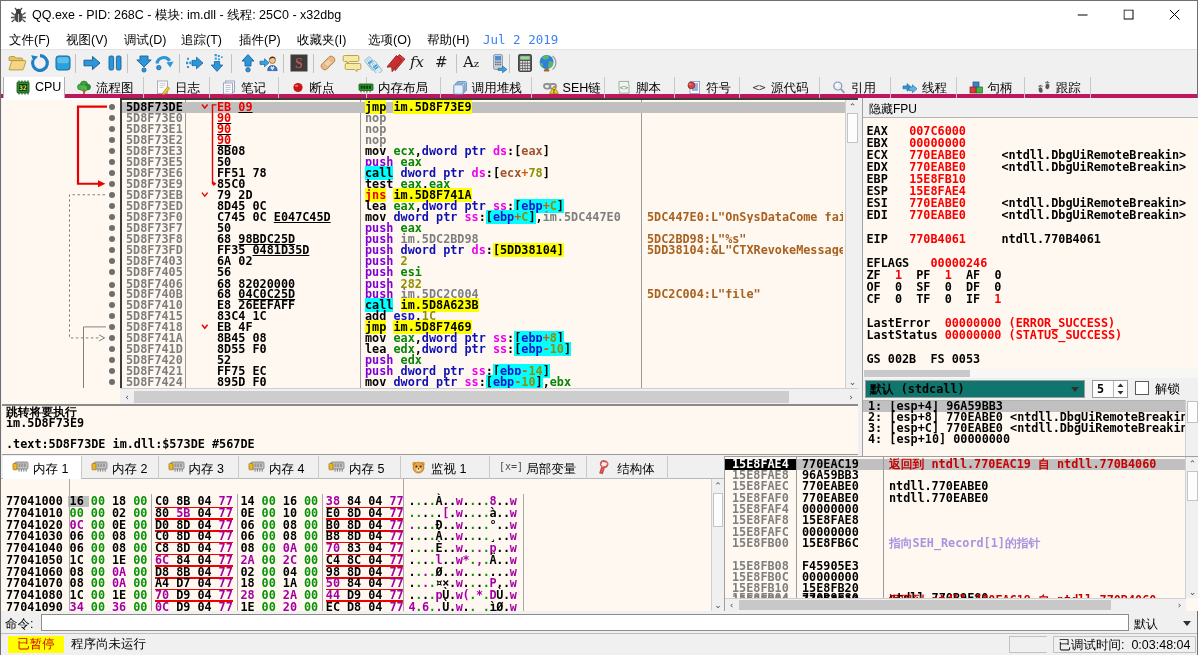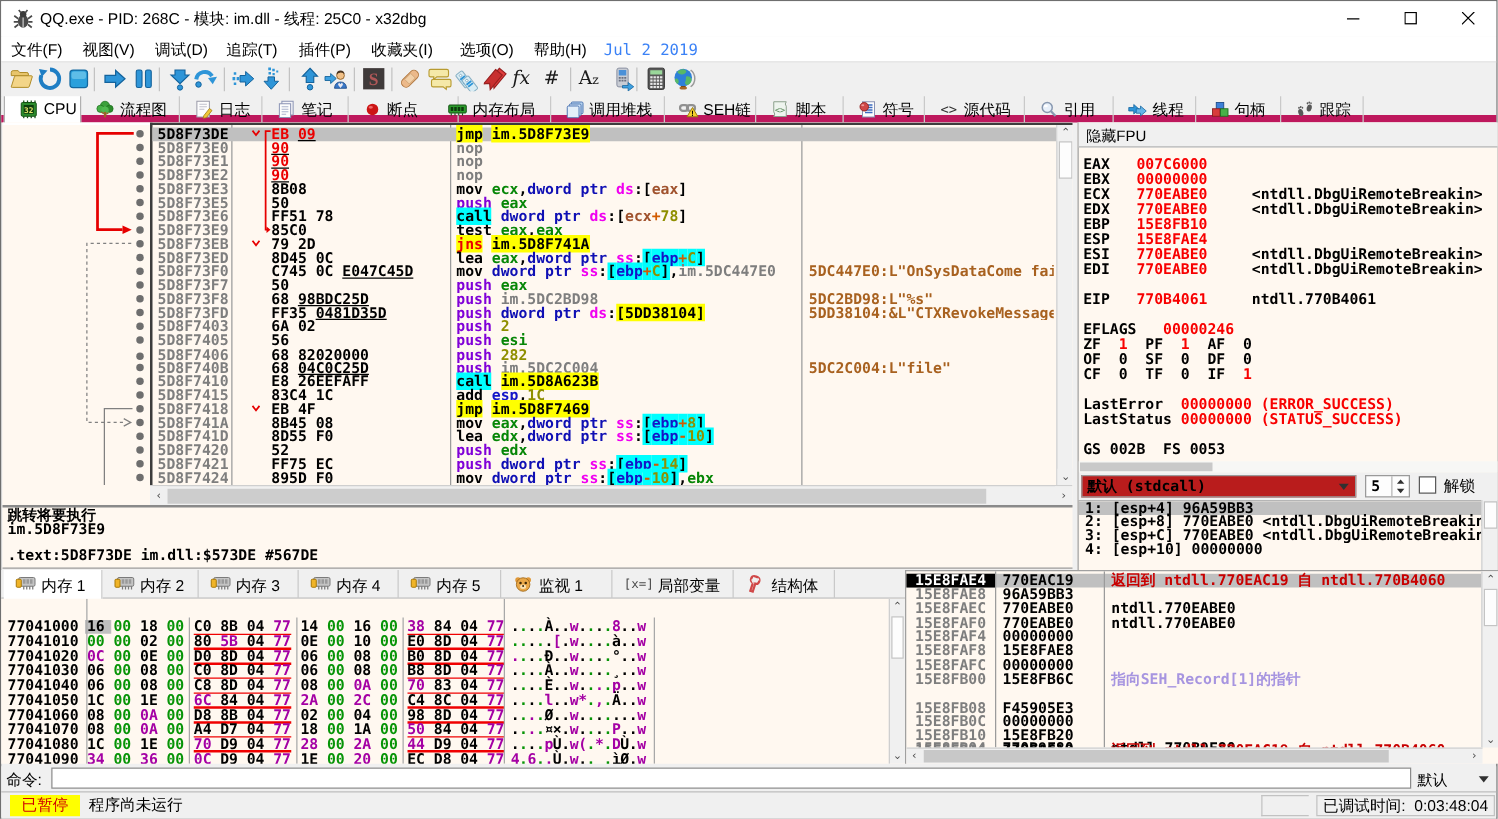--- a/index.html
+++ b/index.html
@@ -22,21 +22,21 @@
              font-family:"DejaVu Sans Mono", monospace;}
   
   #toolbar{position:absolute;left:0;top:48px;width:100%;height:28px;background:#f0f0f0;
            border-top:1px solid #e3e3e3;}
   .tbicon{position:absolute;top:3px;width:22px;height:22px;}
   .tbsep{position:absolute;top:4px;width:1px;height:19px;background:#c2c2c2;}
   .tbtext{position:absolute;top:3px;height:22px;font-size:15px;color:#1a1a1a;
           font-family:"DejaVu Serif", serif;font-style:italic;}
   
   #viewtabs{position:absolute;left:0;top:76px;width:100%;height:21px;background:#f0f0f0;
-            border-bottom:6px solid #be185d;}
+            border-bottom:4px solid #be185d;}
   .vtab{position:absolute;top:0;height:21px;border-right:1px solid #c9c9c9;}
   .vtab.sel{background:#fff;border-right:1px solid #b0b0b0;border-left:1px solid #b0b0b0;height:23px;}
   .vtab .ticon{position:absolute;top:3px;width:16px;height:15px;}
   .vtab .tlabel{position:absolute;top:3px;font-size:12.5px;color:#000;white-space:pre;}
   
   #disasm{position:absolute;left:1px;top:97px;width:856px;height:306px;background:#fff8f0;overflow:hidden;}
   #disasm-topline{position:absolute;left:118px;top:0;width:739px;height:2px;background:#3c3c3c;}
   #disasm-whiteline{position:absolute;left:0px;top:0;width:118px;height:2px;background:#ffffff;}
   .dcol-line{position:absolute;top:2px;height:288px;width:1px;background:#9b9b9b;}
   #dis-sidebar-line{position:absolute;left:118px;top:0px;width:2px;height:290px;background:#3c3c3c;}
@@ -78,21 +78,21 @@
              border-left:1px solid #a0a0a0;}
   #fpubar{position:absolute;left:0;top:0;width:100%;height:20px;background:#f0f0f0;
           border-bottom:1px solid #b5b5b5;}
   #fpubar span{position:absolute;left:6px;top:3px;font-size:12px;color:#000;}
   #reglines{position:absolute;left:0;top:20px;width:100%;height:251px;overflow:hidden;}
   .regline{position:absolute;left:3.5px;}
   .rv{color:#f80000;}
   #reg-hscroll{position:absolute;left:0;top:271px;width:100%;height:9px;background:#f7f7f5;}
   #reg-hscroll .thumb{position:absolute;left:1px;top:1px;width:106px;height:7px;background:#c9c9c9;}
   #convrow{position:absolute;left:0;top:280px;width:100%;height:22px;background:#f0f0f0;}
-  #convbox{position:absolute;left:2px;top:2px;width:220px;height:18px;background:#b91c1c;border:1px solid #9a9a9a;}
+  #convbox{position:absolute;left:2px;top:2px;width:220px;height:18px;background:#0f766e;border:1px solid #9a9a9a;}
   #convbox .cv{position:absolute;left:4px;top:3px;}
   #convbox .dn{position:absolute;right:5px;top:6px;width:0;height:0;border-left:4px solid transparent;
                border-right:4px solid transparent;border-top:5px solid #303030;}
   #spinbox{position:absolute;left:229px;top:2px;width:36px;height:18px;background:#fdfdfd;border:1px solid #9a9a9a;}
   #spinbox .cv{position:absolute;left:4px;top:3px;}
   #spinbtns{position:absolute;right:1px;top:0px;width:13px;height:16px;border-left:1px solid #b5b5b5;}
   #unlockbox{position:absolute;left:272px;top:3px;width:14px;height:14px;background:#fff;border:1px solid #5a5a5a;}
   #unlocklabel{position:absolute;left:292px;top:3px;font-size:12.5px;color:#000;}
   #argrows{position:absolute;left:0;top:302px;width:100%;height:56px;overflow:hidden;border-top:1px solid #b5b5b5;}
   .argrow{position:absolute;left:0;width:100%;height:11.3px;}

